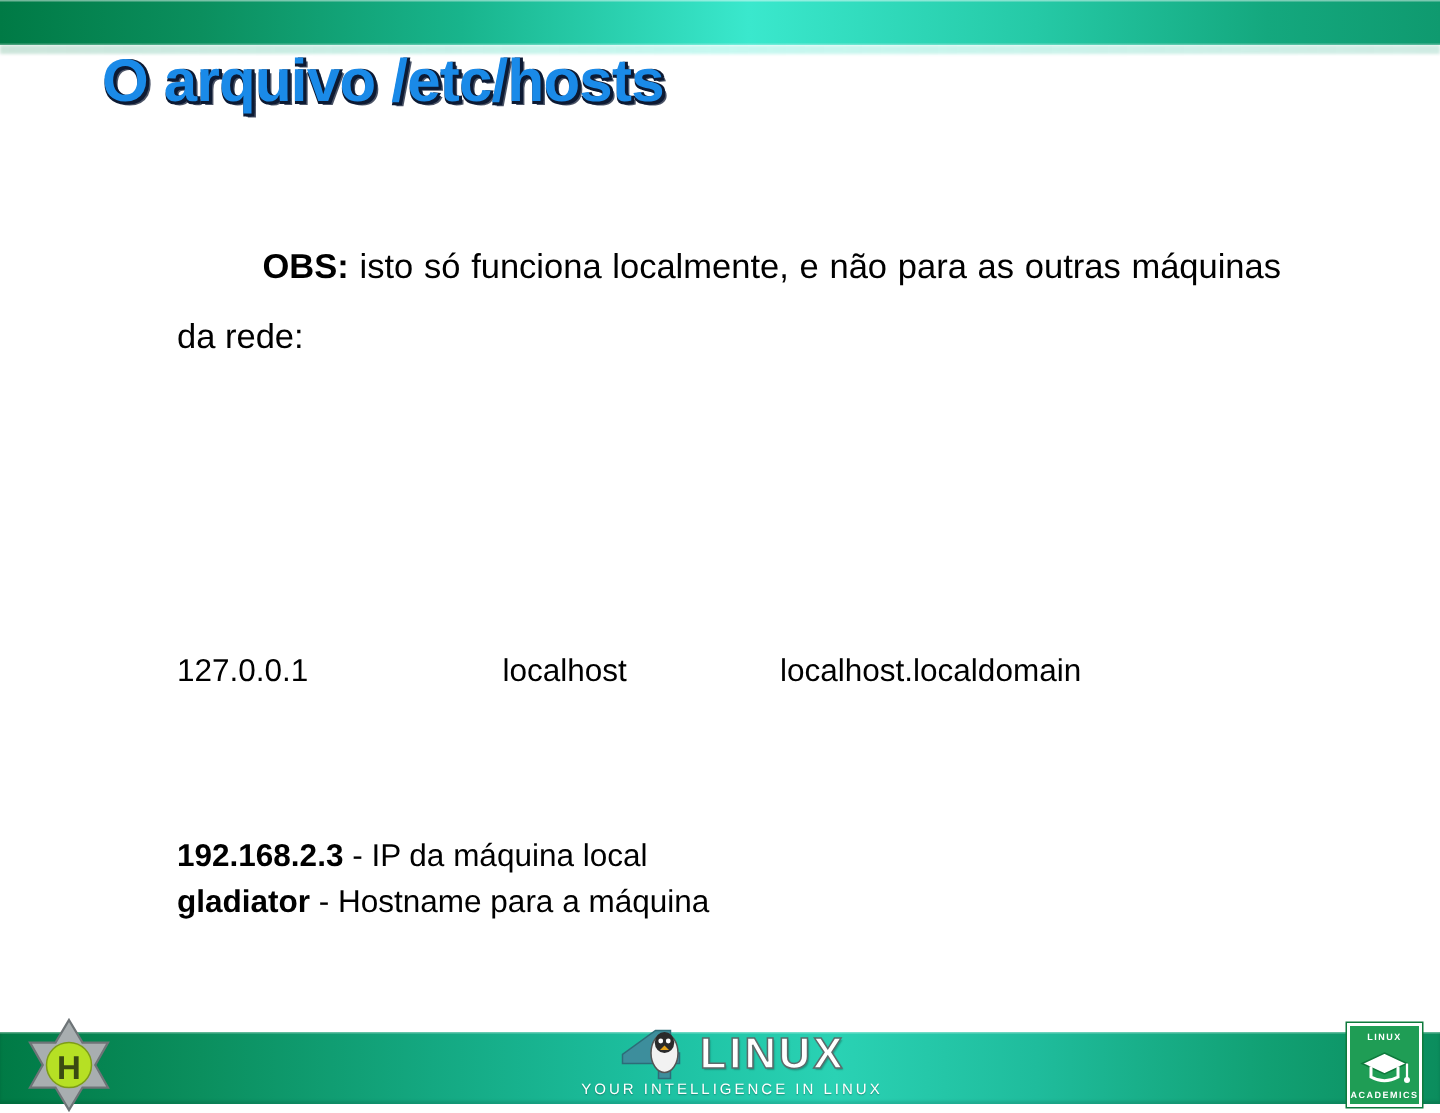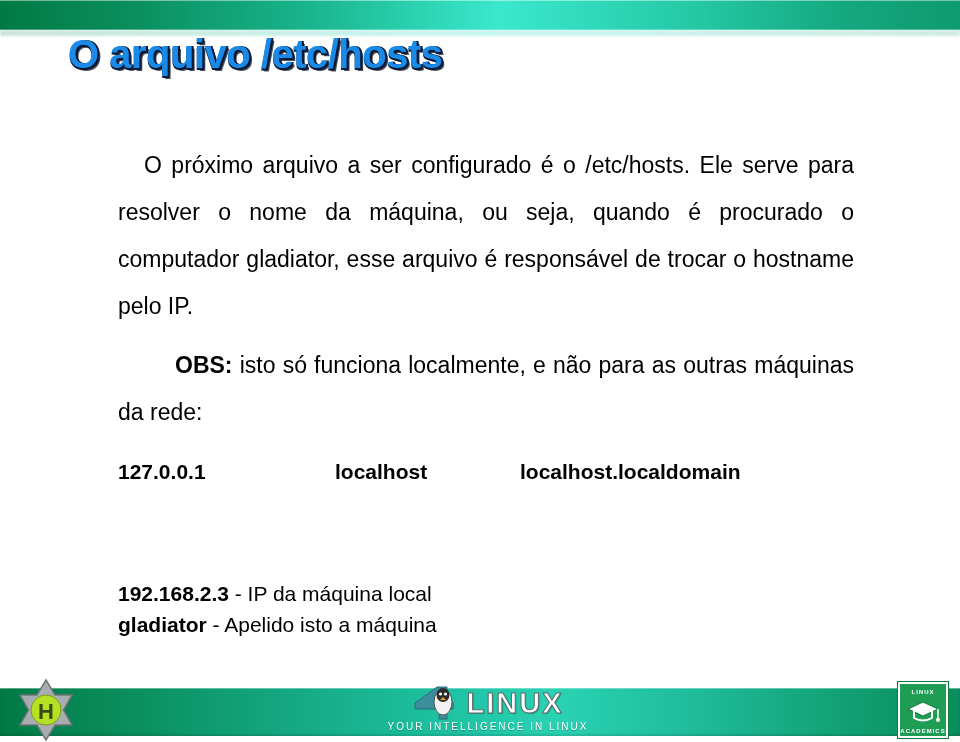--- a/index.html
+++ b/index.html
@@ -89,23 +89,23 @@
   }
   .para b {
     font-weight: bold;
     margin-left: 31px;
   }
 
   
   .hosts-block {
     position: absolute;
     left: 118px;
-    top: 458px;
+    top: 434px;
     font-size: 21px;
-    font-weight: bold;
+    font-weight: normal;
     line-height: 28px;
     white-space: nowrap;
   }
   .hosts-row {
     display: block;
   }
   .hosts-ip {
     display: inline-block;
     width: 217px;
   }
@@ -114,21 +114,21 @@
     width: 185px;
   }
   .hosts-fqdn {
     display: inline-block;
   }
 
   
   .legend-block {
     position: absolute;
     left: 118px;
-    top: 578px;
+    top: 555px;
     font-size: 21px;
     line-height: 31px;
     white-space: nowrap;
   }
   .legend-row {
     display: block;
   }
   .legend-term {
     font-weight: bold;
   }
@@ -245,32 +245,31 @@
 </style>
 </head>
 <body>
 
 <div class="top-bar"></div>
 <div class="top-bar-glow"></div>
 
 <div class="slide-title">O arquivo /etc/hosts</div>
 
 <div class="content">
-  <p class="para para-intro">O próximo arquivo a ser configurado é o /etc/hosts. Ele serve para resolver o nome da máquina, ou seja, quando é procurado o computador gladiator, esse arquivo é responsável de trocar o hostname pelo IP.</p>
 
   <p class="para para-obs"><b>OBS:</b><span> isto só funciona localmente, e não para as outras máquinas da rede:</span></p>
 </div>
 
 <div class="hosts-block">
   <span class="hosts-row"><span class="hosts-ip">127.0.0.1</span><span class="hosts-alias">localhost</span><span class="hosts-fqdn">localhost.localdomain</span></span>
 </div>
 
 <div class="legend-block">
   <span class="legend-row"><span class="legend-term">192.168.2.3</span><span class="legend-desc"> - IP da máquina local</span></span>
-  <span class="legend-row"><span class="legend-term">gladiator</span><span class="legend-desc"> - Apelido isto a máquina</span></span>
+  <span class="legend-row"><span class="legend-term">gladiator</span><span class="legend-desc"> - Hostname para a máquina</span></span>
 </div>
 
 <div class="bottom-bar"></div>
 <div class="bottom-bar-edge"></div>
 
 <div class="star-badge">
   <svg width="64" height="64" viewBox="0 0 64 64">
     <polygon points="32,2 41,17 58,17 49.5,32 58,47 41,47 32,62 23,47 6,47 14.5,32 6,17 23,17" fill="#a8aeb0" stroke="#6e7477" stroke-width="1.5"></polygon>
     <circle cx="32" cy="32" r="15" fill="#b6e024" stroke="#7d9c18" stroke-width="1"></circle>
     <text x="32" y="41" text-anchor="middle" font-family="'Liberation Sans', sans-serif" font-size="22" font-weight="bold" fill="#3a4a12">H</text>

